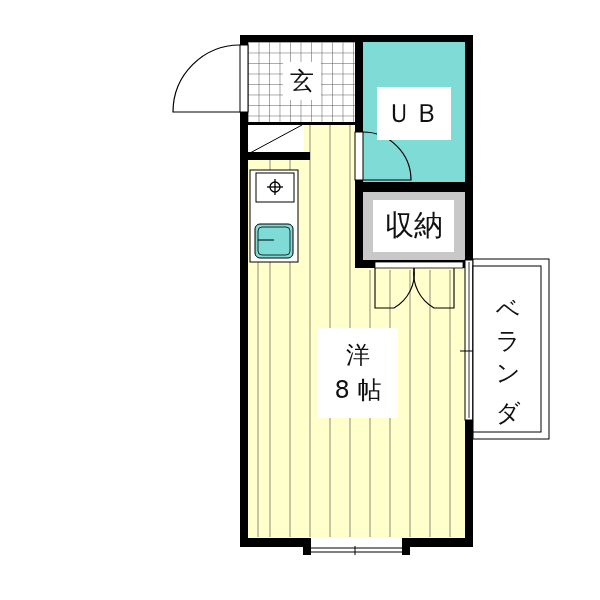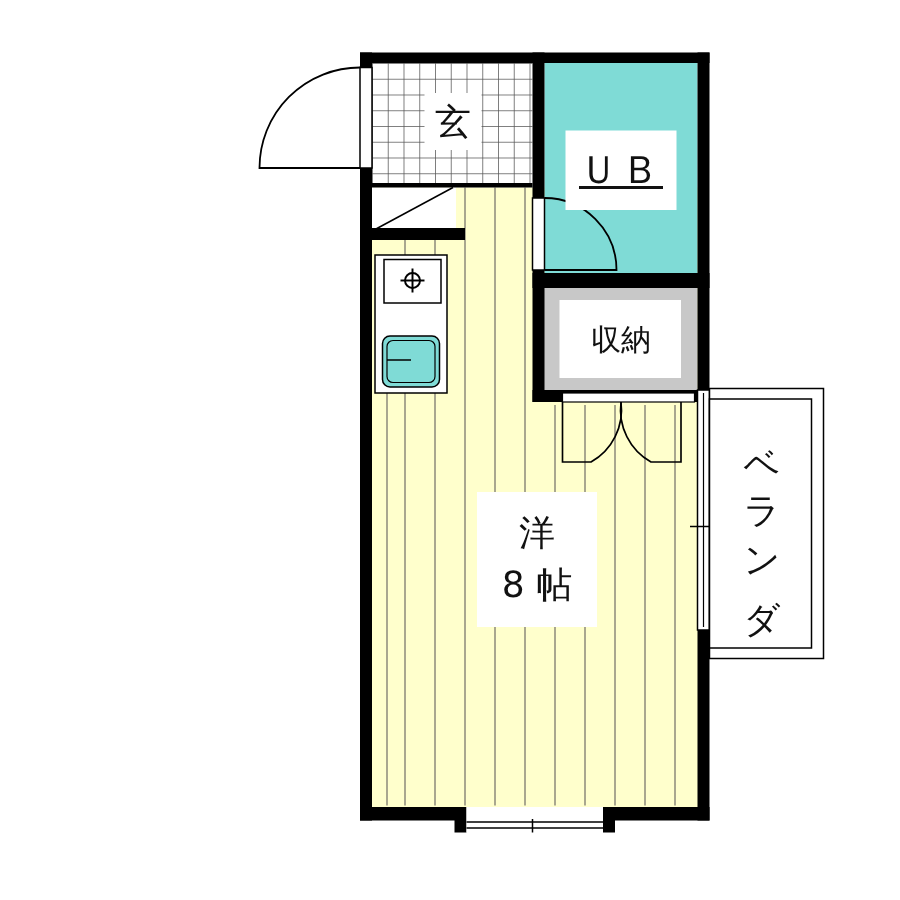--- a/index.html
+++ b/index.html
@@ -98,22 +98,22 @@
     <circle cx="9" cy="9" r="5" fill="none" stroke="#000" stroke-width="1.3"></circle>
     <line x1="9" y1="1" x2="9" y2="17" stroke="#000" stroke-width="1.3"></line>
     <line x1="1" y1="9" x2="17" y2="9" stroke="#000" stroke-width="1.3"></line>
   </svg>
 </div>
 
 <div class="abs" style="left:255px;top:224px;width:38px;height:34px;"></div>
 
 <div class="abs label" style="left:283px;top:62px;width:38px;height:38px;font-size:24px;">玄</div>
 
-<div class="abs label" style="left:377px;top:87px;width:74px;height:53px;font-size:26px;letter-spacing:2px;text-decoration:underline;">ＵＢ</div>
+<div class="abs label" style="left:377px;top:87px;width:74px;height:53px;font-size:26px;letter-spacing:2px;">ＵＢ</div>
 
-<div class="abs label" style="left:376px;top:203px;width:76px;height:46px;font-size:20px;background:transparent;">収納</div>
+<div class="abs label" style="left:376px;top:203px;width:76px;height:46px;font-size:29px;background:transparent;">収納</div>
 
 <div class="abs label" style="left:318px;top:328px;width:80px;height:90px;font-size:24px;flex-direction:column;line-height:1.45;">
   <span>洋</span>
   <span>8 帖</span>
 </div>
 
 <div class="abs" style="left:488px;top:268px;width:40px;height:160px;font-size:24px;writing-mode:vertical-rl;text-orientation:upright;display:flex;align-items:center;justify-content:center;letter-spacing:6px;color:#111;">ベランダ</div>
 
 </body></html>

